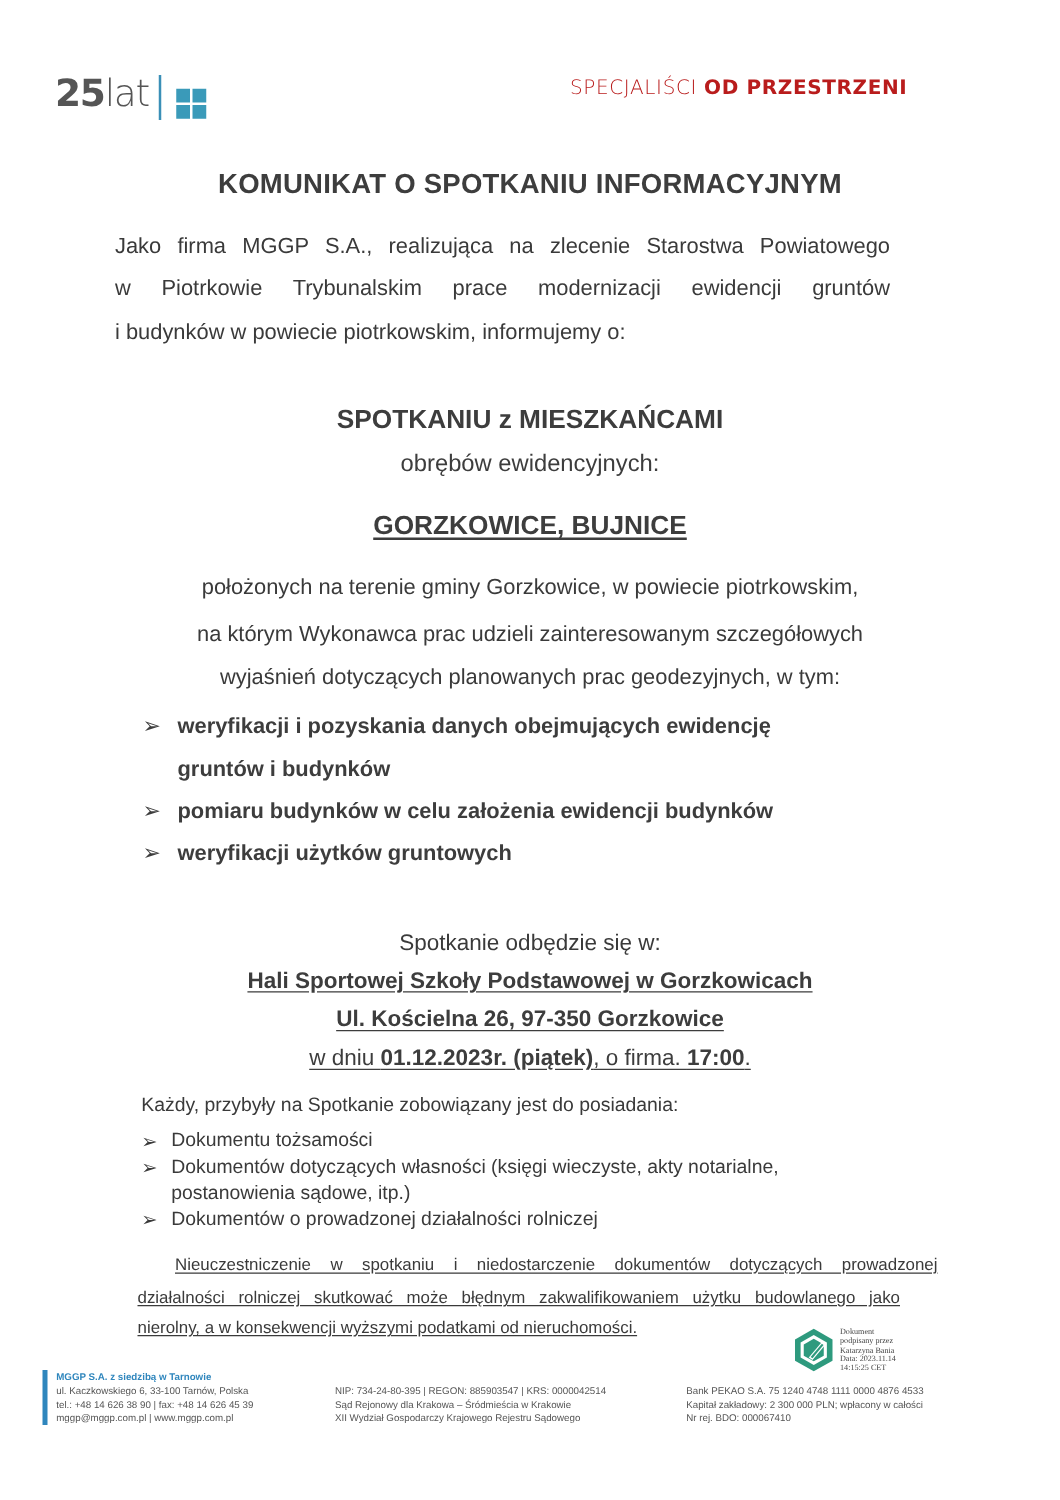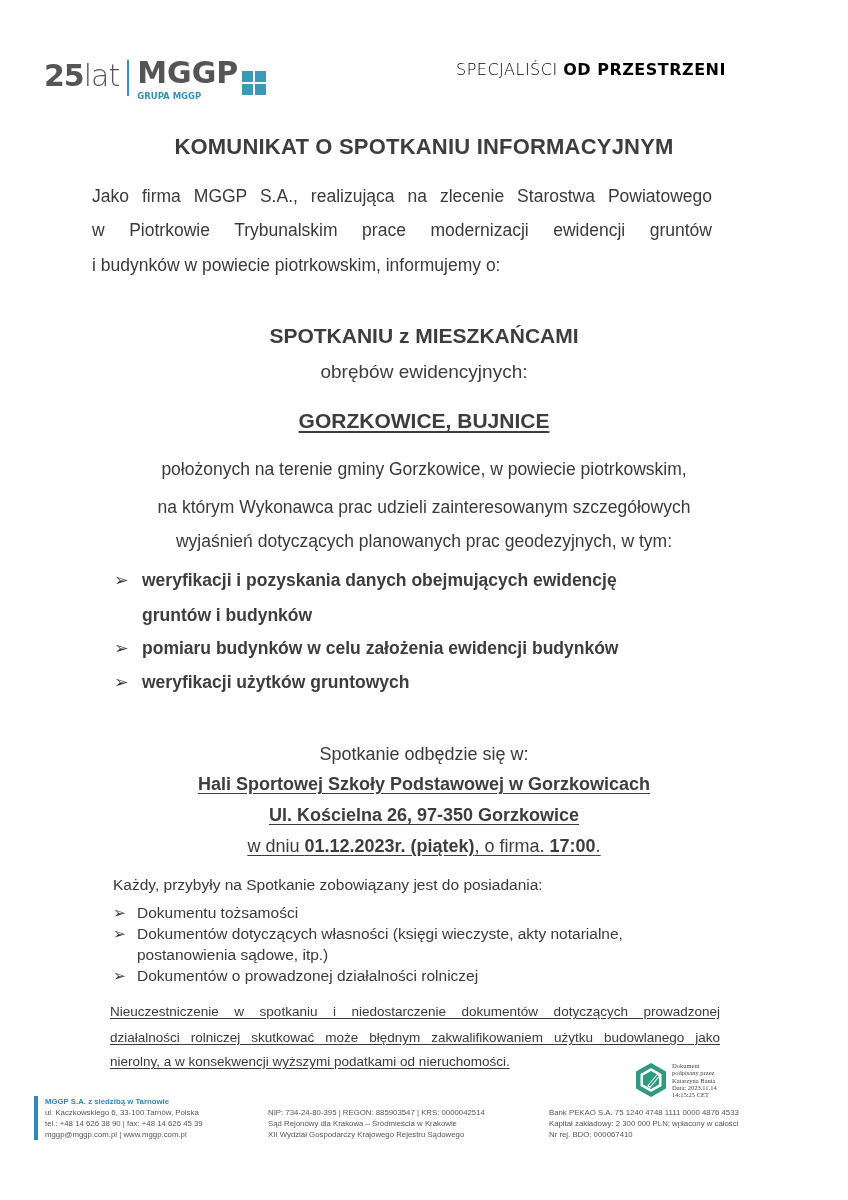--- a/index.html
+++ b/index.html
@@ -13,21 +13,21 @@
     #logo .years { font-family: "DejaVu Sans", sans-serif; font-size: 30px; color: #555; letter-spacing: -1px; line-height: 36px; }
     #logo .years b { font-weight: 700; }
     #logo .years span { font-weight: 300; }
     #logo .sep { width: 2px; height: 36px; background: #3a8fb7; margin: 2px 8px 0 8px; }
     #logo .brand { display: flex; flex-direction: column; }
     #logo .brand .mggp { font-family: "DejaVu Sans", sans-serif; font-weight: 600; font-size: 30px; color: #555; line-height: 30px; letter-spacing: 0px; }
     #logo .brand .grupa { font-family: "DejaVu Sans", sans-serif; font-weight: 700; font-size: 8.5px; color: #2f92b8; line-height: 12px; margin-top: 2px; }
     #logo .squares { display: grid; grid-template-columns: 11px 11px; grid-template-rows: 11px 11px; gap: 2px; margin-left: 4px; margin-top: 13px; }
     #logo .squares div { background: #3a9ab9; }
 
-    #tagline { left: 456px; top: 60px; font-family: "DejaVu Sans", sans-serif; font-size: 16px; color: #000000; letter-spacing: 0.5px; }
+    #tagline { left: 456px; top: 60px; font-family: "DejaVu Sans", sans-serif; font-size: 16px; color: #b91c1c; letter-spacing: 0.5px; }
     #tagline .light { font-weight: 300; }
     #tagline .bold { font-weight: 700; }
 
     
     .center { position: absolute; left: 0; width: 848px; text-align: center; }
     #title { top: 134px; font-size: 22px; font-weight: 700; color: #3d3d3d; letter-spacing: 0.2px; }
     .intro { position: absolute; left: 92px; width: 620px; font-size: 17.5px; color: #3a3a3a; text-align: justify; text-align-last: justify; }
     .intro.last { text-align-last: left; }
 
     #meet-heading { top: 324px; font-size: 21px; font-weight: 700; color: #3d3d3d; }
@@ -63,24 +63,20 @@
     #footer-bar { left: 34px; top: 1096px; width: 4px; height: 44px; background: #2f86bd; }
     .foot { position: absolute; font-size: 7.8px; line-height: 11px; color: #555; }
     .foot .co { color: #2f86bd; font-weight: 700; }
   </style>
 </head>
 <body>
 
 <div id="logo" class="abs">
   <div class="years"><b>25</b><span>lat</span></div>
   <div class="sep"></div>
-  <div class="brand">
-    <div class="mggp">MGGP</div>
-    <div class="grupa">GRUPA MGGP</div>
-  </div>
   <div class="squares">
       <div></div>
       <div></div>
       <div></div>
       <div></div>
     </div>
 </div>
 <div id="tagline" class="abs">
   <span class="light">SPECJALIŚCI</span>
   <span class="bold">OD PRZESTRZENI</span>
@@ -129,21 +125,21 @@
 <div class="req-item" style="top:925px;">
   <span class="arrow">➢</span>
   <span>Dokumentów dotyczących własności (księgi wieczyste, akty notarialne,</span>
 </div>
 <div class="req-cont" style="top:946px;">postanowienia sądowe, itp.)</div>
 <div class="req-item" style="top:967px;">
   <span class="arrow">➢</span>
   <span>Dokumentów o prowadzonej działalności rolniczej</span>
 </div>
 
-<div class="warn" style="top:1004px;">Nieuczestniczenie w spotkaniu i niedostarczenie dokumentów dotyczących prowadzonej</div>
+<div class="warn" style="top:1004px;margin-left:30px;">Nieuczestniczenie w spotkaniu i niedostarczenie dokumentów dotyczących prowadzonej</div>
 <div class="warn" style="top:1030px;">działalności rolniczej skutkować może błędnym zakwalifikowaniem użytku budowlanego jako</div>
 <div class="warn last" style="top:1054px;">nierolny, a w konsekwencji wyższymi podatkami od nieruchomości.</div>
 
 <div id="stamp" class="abs">
   <svg viewBox="0 0 34 36">
     <polygon points="17,1 32,9.5 32,26.5 17,35 2,26.5 2,9.5" fill="#2e9a7e"></polygon>
     <polygon points="17,6 27.5,12 27.5,24 17,30 6.5,24 6.5,12" fill="#ffffff"></polygon>
     <polygon points="17,9 25,13.5 25,22.5 17,27 9,22.5 9,13.5" fill="#2e9a7e"></polygon>
     <path d="M13,24 L24,11 L27,13 L16,26 Z" fill="#ffffff"></path>
     <path d="M14.5,23.5 L23.5,13 L24.8,14 L16,24.6 Z" fill="#2e9a7e"></path>

